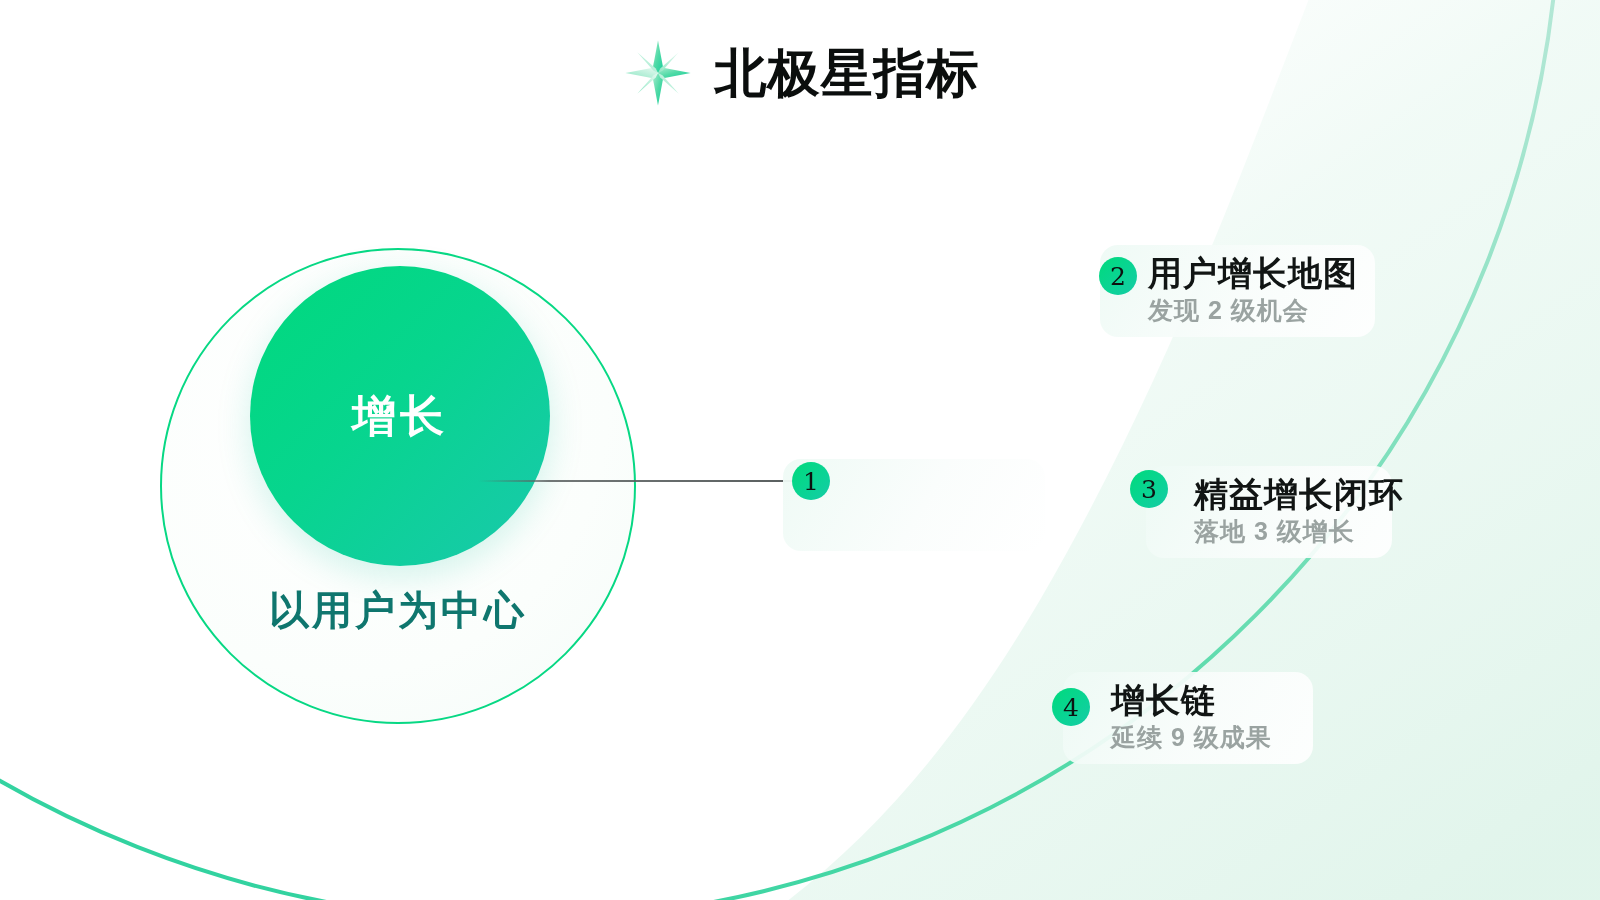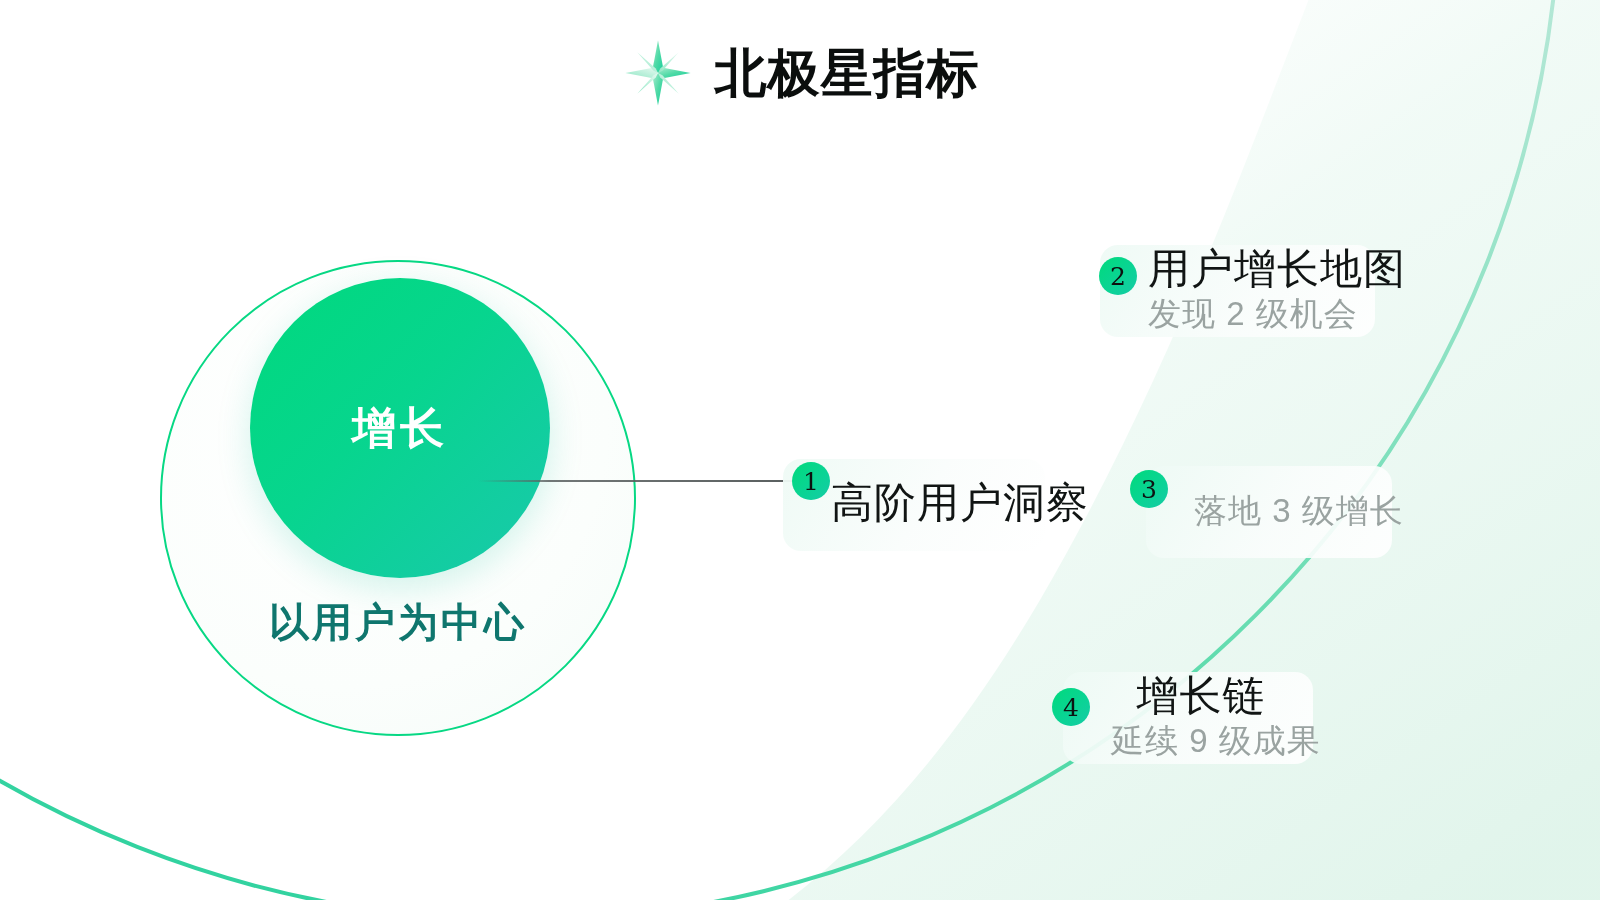--- a/index.html
+++ b/index.html
@@ -48,21 +48,21 @@
     color: #0b0e0d;
     letter-spacing: 1px;
     line-height: 1;
     white-space: nowrap;
   }
 
   
   .hub {
     position: absolute;
     left: 160px;
-    top: 260px;
+    top: 248px;
     width: 480px;
     height: 480px;
   }
   .hub-ring {
     position: absolute;
     left: 0; top: 0;
     width: 476px;
     height: 476px;
     border-radius: 50%;
     border: 2px solid #07d884;
@@ -117,32 +117,31 @@
     position: absolute;
     box-sizing: border-box;
     border-radius: 18px;
     background: linear-gradient(120deg, rgba(238,250,245,0.95) 0%, rgba(250,253,252,0.92) 55%, rgba(255,255,255,0.9) 100%);
     padding: 10px 22px 14px 48px;
     display: flex;
     flex-direction: column;
     justify-content: center;
   }
   .card-title {
-    font-size: 42px;
-    font-weight: 400;
+    font-size: 34px;
+    font-weight: 700;
     color: #111514;
     line-height: 1.18;
     letter-spacing: 1px;
     white-space: nowrap;
-    text-align: center;
   }
   .card-sub {
     margin-top: 1px;
-    font-size: 33px;
-    font-weight: 400;
+    font-size: 25px;
+    font-weight: 700;
     color: #9aa3a1;
     line-height: 1.2;
     letter-spacing: 1px;
     white-space: nowrap;
   }
   .badge {
     position: absolute;
     width: 38px;
     height: 38px;
     border-radius: 50%;
@@ -231,31 +230,31 @@
     <div class="hub-ring"></div>
     <div class="hub-core">
       <span class="hub-core-label">增长</span>
     </div>
     <div class="hub-caption">以用户为中心</div>
   </div>
 
   <div class="connector"></div>
 
   <div class="card" id="card-1">
-    <div class="card-title">高阶用户洞察</div>
   </div>
   <div class="badge" id="badge-1">1</div>
 
   <div class="card" id="card-2">
     <div class="card-title">用户增长地图</div>
     <div class="card-sub">发现 2 级机会</div>
   </div>
   <div class="badge" id="badge-2">2</div>
 
   <div class="card" id="card-3">
+    <div class="card-title">精益增长闭环</div>
     <div class="card-sub">落地 3 级增长</div>
   </div>
   <div class="badge dim" id="badge-3">3</div>
 
   <div class="card" id="card-4">
     <div class="card-title">增长链</div>
     <div class="card-sub">延续 9 级成果</div>
   </div>
   <div class="badge dim" id="badge-4">4</div>
 

